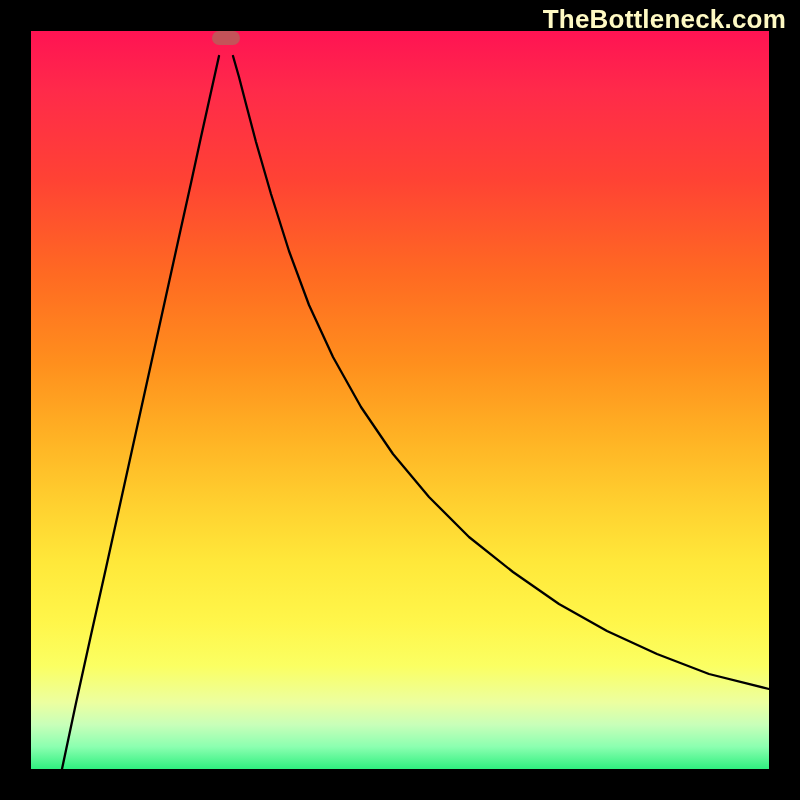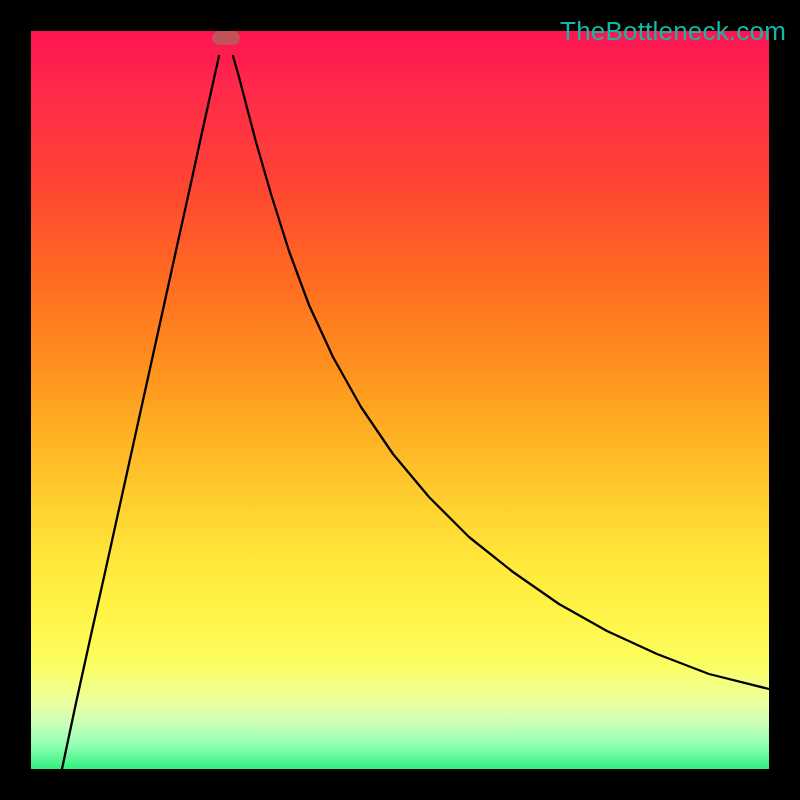--- a/index.html
+++ b/index.html
@@ -5,26 +5,26 @@
   * { margin: 0; padding: 0; box-sizing: border-box; }
   html, body { width: 800px; height: 800px; overflow: hidden; background: #000; }
   .frame {
     position: relative;
     width: 800px;
     height: 800px;
     background: #000;
   }
   .watermark {
     position: absolute;
-    top: 16px;
+    top: 4px;
     right: 14px;
     font-family: Arial, Helvetica, sans-serif;
     font-size: 26px;
-    font-weight: 400;
-    color: #14b8a6;
+    font-weight: 700;
+    color: #fef9c3;
     letter-spacing: 0.2px;
     z-index: 5;
   }
   .plot {
     position: absolute;
     left: 31px;
     top: 31px;
     width: 738px;
     height: 738px;
     background: linear-gradient(to bottom,

